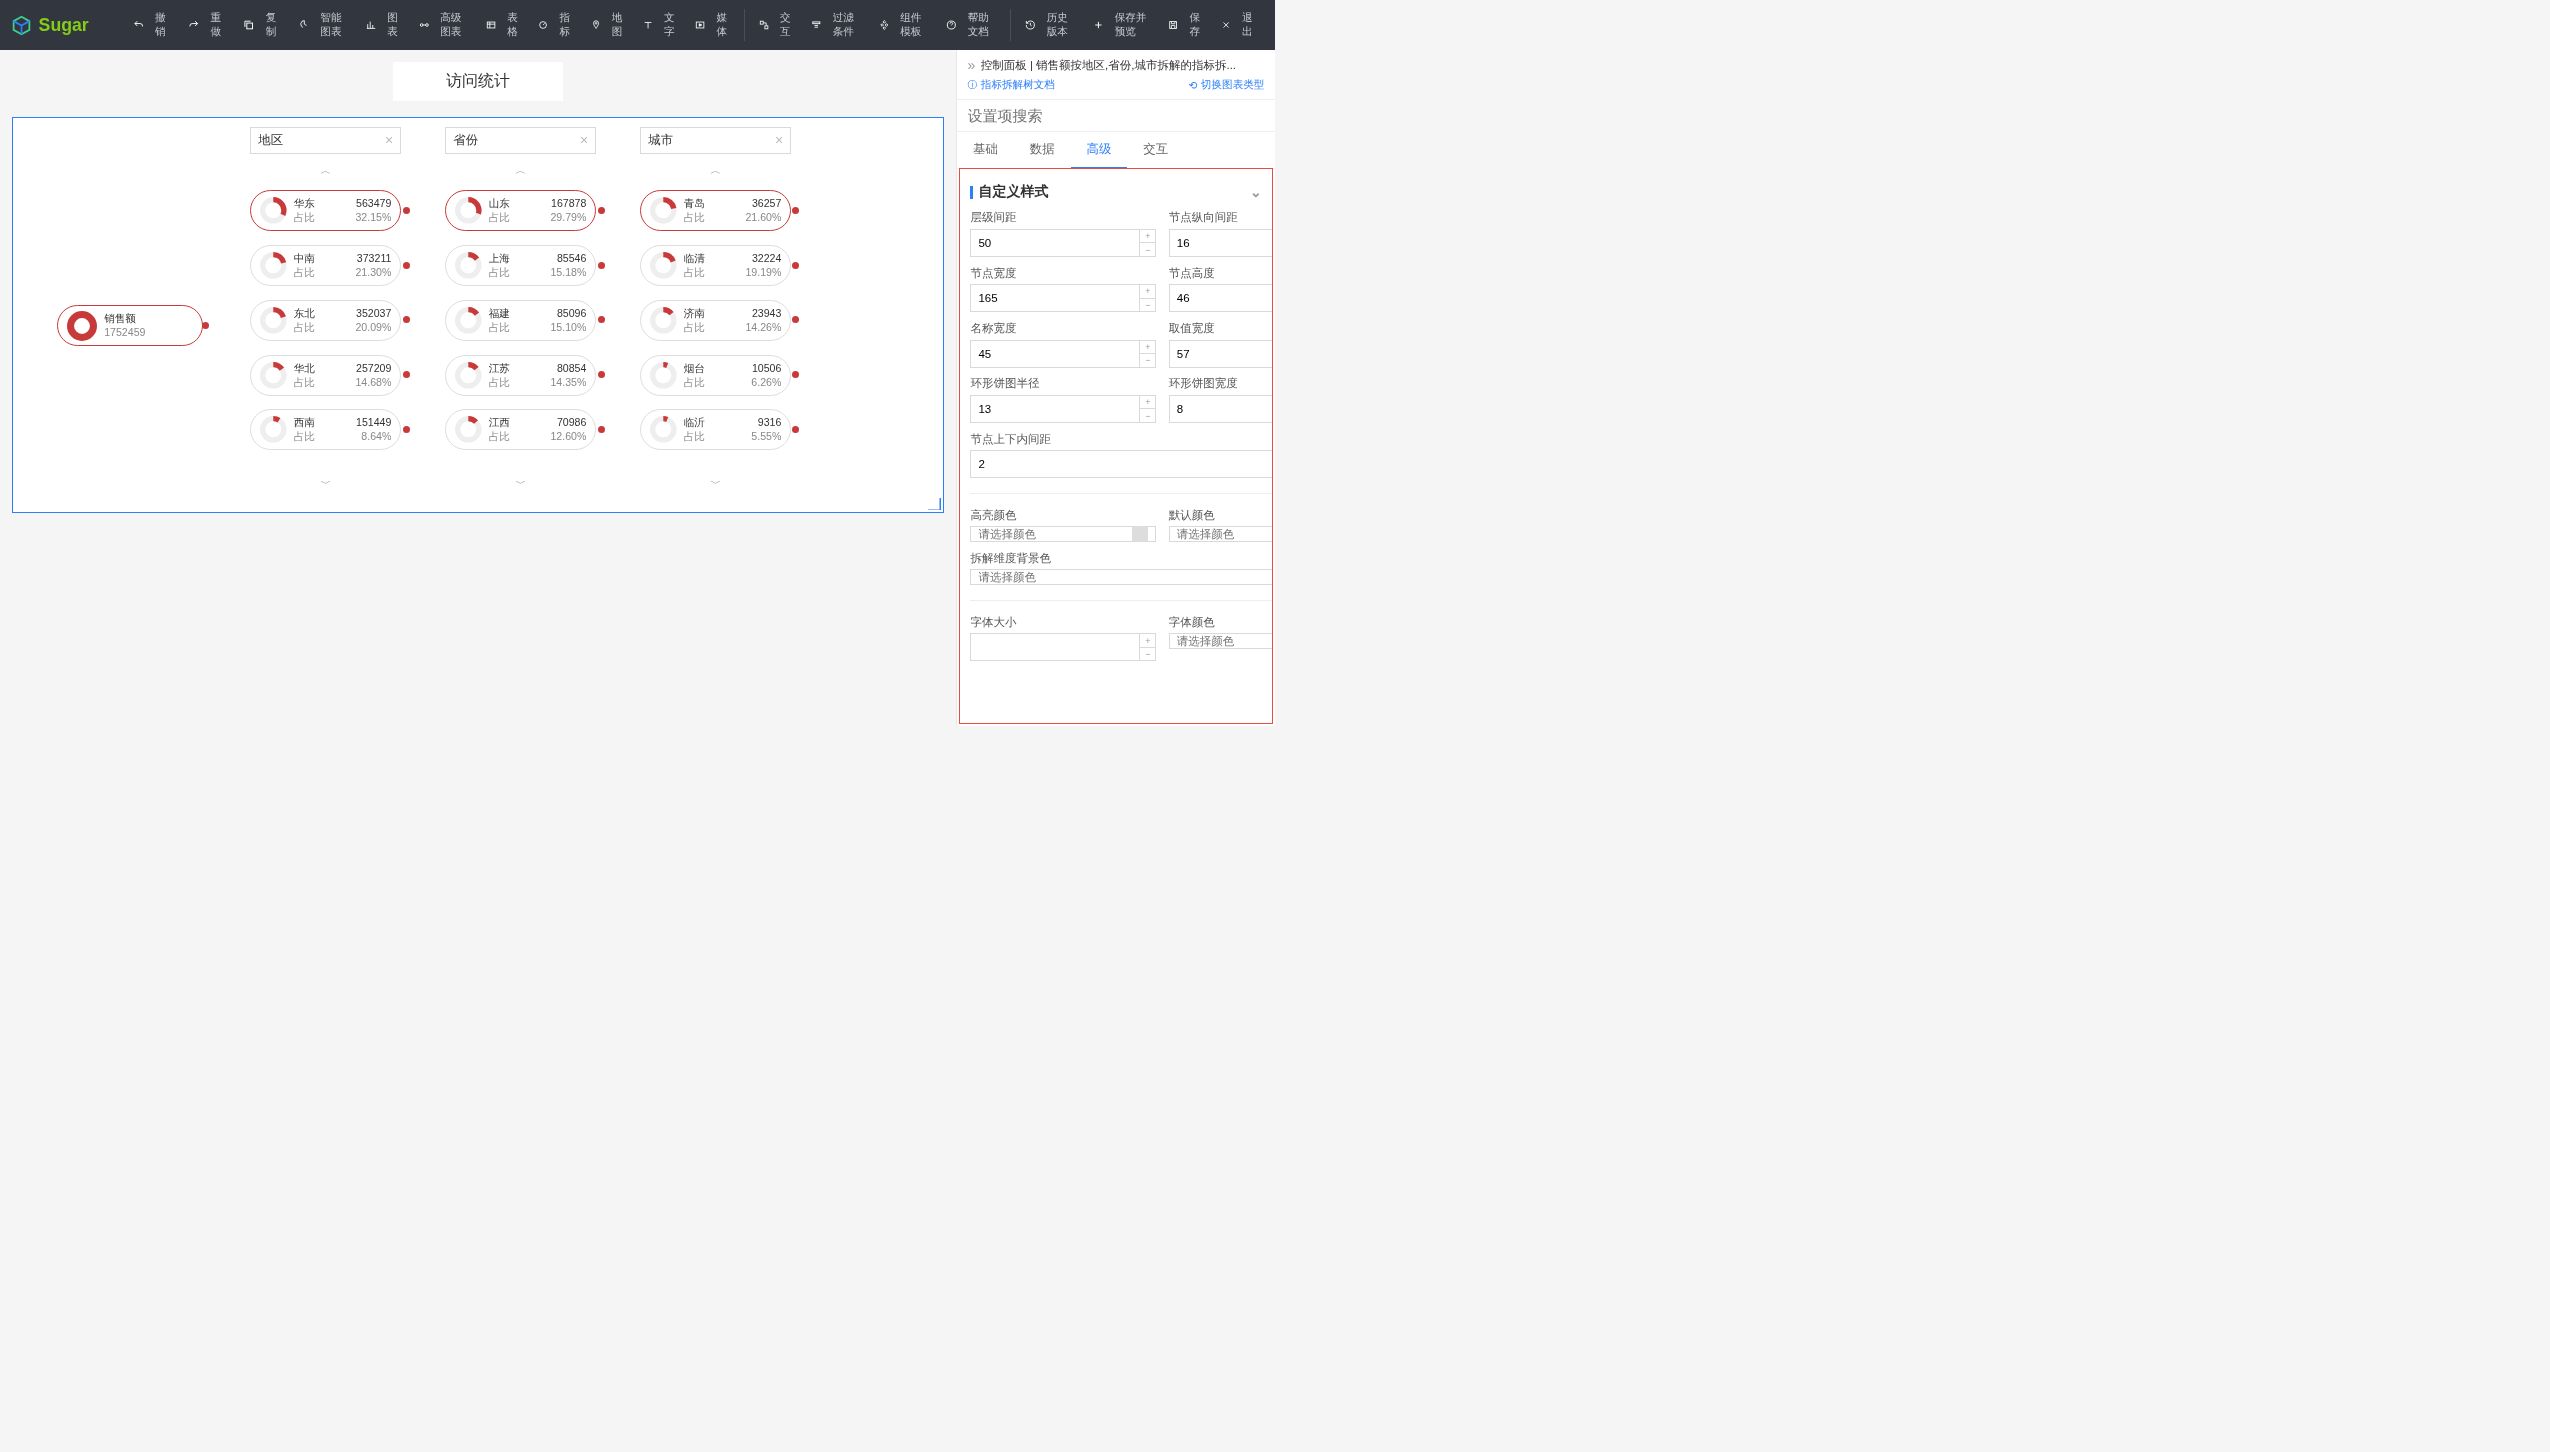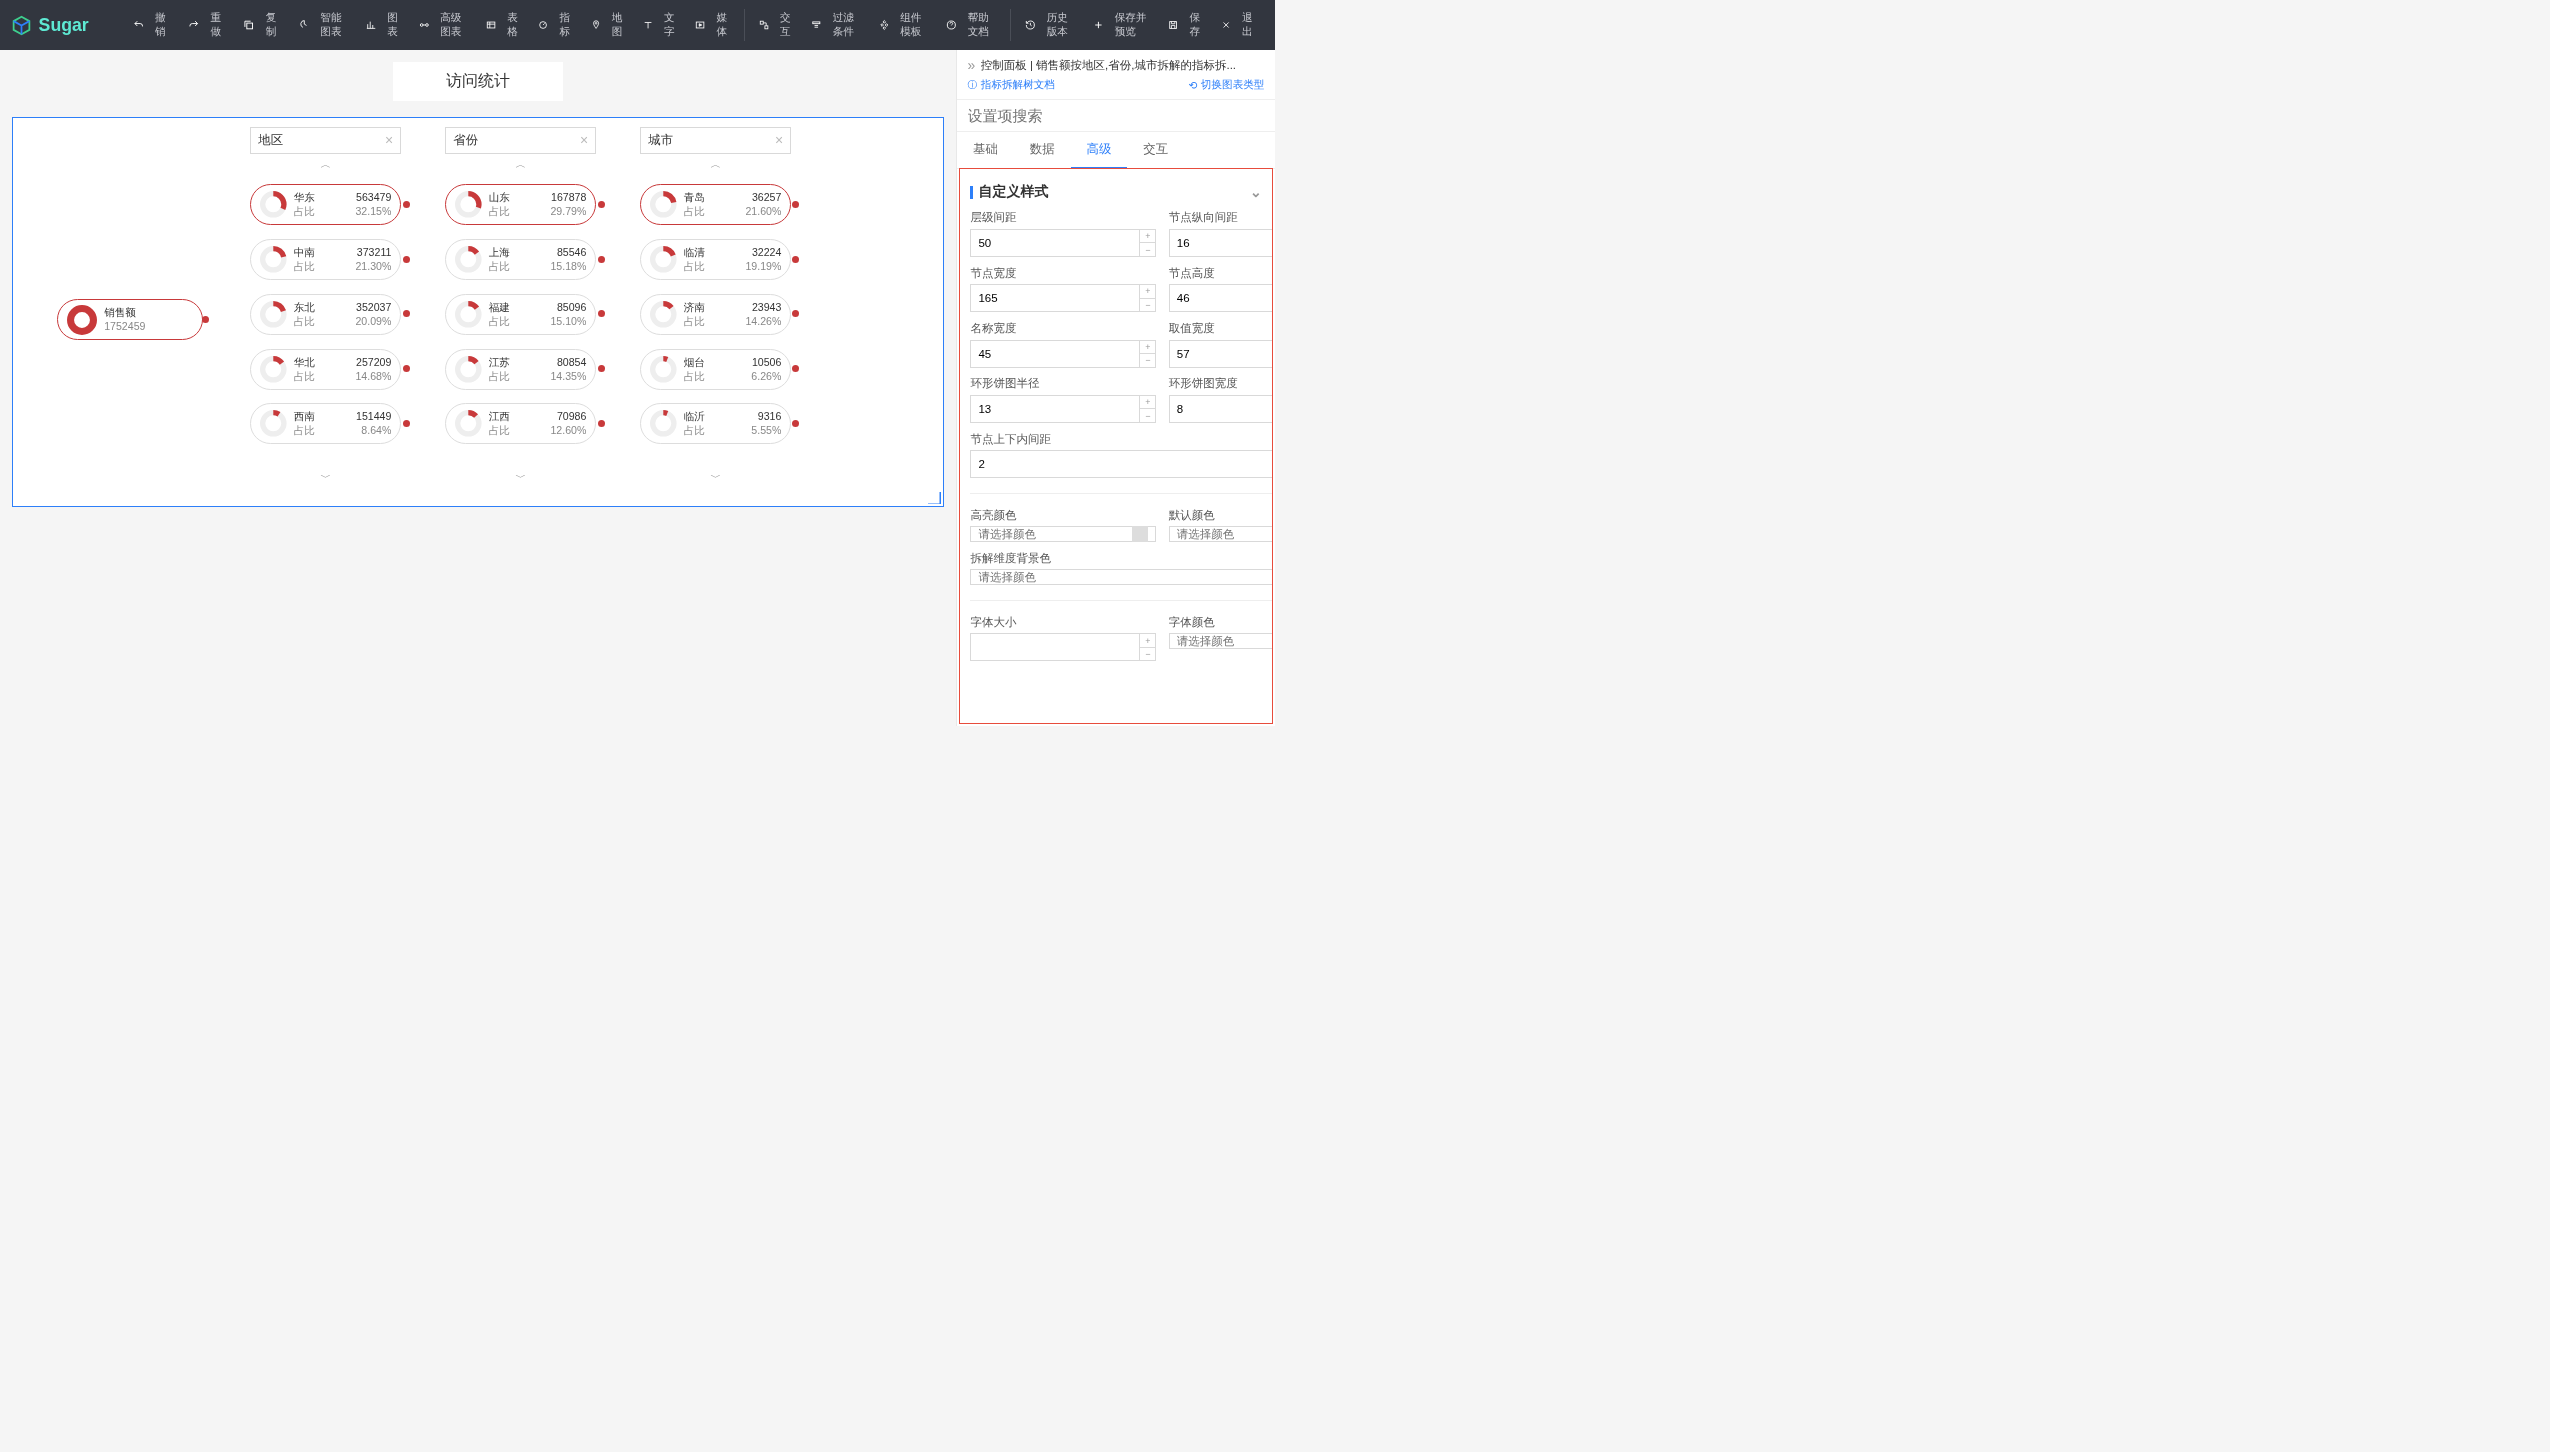--- a/index.html
+++ b/index.html
@@ -1,32 +1,32 @@
 <!DOCTYPE html>
 <html style="font-size:14px"><head>
 <meta charset="utf-8">
 <style>
 *{box-sizing:border-box;margin:0;padding:0;font-family:-apple-system,BlinkMacSystemFont,"PingFang SC","Microsoft YaHei",sans-serif}
 body{background:#f5f5f5;overflow:hidden}
 .app{display:flex;flex-direction:column;height:726px;width:1275px}
 .topbar{background:#32363f;color:#c8cad0;display:flex;align-items:center;height:50px;padding:0 10.6px}
-.logo{display:flex;align-items:flex-end;gap:7px;font-size:17.7px;font-weight:600;color:#5eead4;margin-right:35px}
+.logo{display:flex;align-items:flex-end;gap:7px;font-size:17.7px;font-weight:600;color:#84cc16;margin-right:35px}
 .logo-icon{width:21px;height:21px}
 .tool-group{display:flex;align-items:stretch;height:100%}
 .tool-btn{display:flex;flex-direction:row;align-items:center;justify-content:flex-end;padding:0 8.9px;cursor:pointer;font-size:10.6px;color:#c8cad0;gap:11px;min-width:39px}
 .tool-btn svg{width:16px;height:16px;stroke:#fff;fill:none;stroke-width:2}
 .tool-sep{width:0.9px;background:#4a4e57;margin:8.9px 5.3px}
 .spacer{flex:1}
 .main{flex:1;display:flex;overflow:hidden}
 .canvas{flex:1;padding:12.4px;overflow:auto;position:relative}
 .title-box{background:#fff;padding:8.9px 53px;font-size:16px;color:#333;display:inline-block;margin:0 auto 16px;position:relative;left:50%;transform:translateX(-50%)}
 .chart-box{background:#fff;border:1.8px solid #2d7ff9;position:relative;padding:8.9px 8.9px 17.7px}
 .chart-header{display:flex;align-items:center;gap:5.3px;padding:3.5px 5.3px 8.9px;font-size:12.4px;color:#555}
 .chart-header .icn{width:12.4px;height:12.4px;cursor:pointer}
-.dim-selectors{display:flex;gap:44px;margin-left:228px;margin-bottom:4px}
+.dim-selectors{display:flex;gap:44px;margin-left:228px;margin-bottom:10px}
 .dim-sel{width:151px;height:26.6px;border:0.9px solid #d9d9d9;display:flex;align-items:center;padding:0 7px;font-size:12.4px;color:#333;position:relative;background:#fff}
 .dim-sel .x{margin-left:auto;color:#bbb;cursor:pointer;font-size:14px}
 .arrows-row{display:flex;gap:44px;margin-left:228px;margin-bottom:3.5px}
 .arrow-cell{width:151px;text-align:center;color:#999;font-size:10.6px;cursor:pointer}
 .tree-area{position:relative;height:292px}
 .tree-svg{position:absolute;inset:0;width:100%;height:100%}
 .node{position:absolute;border:0.9px solid #ddd;border-radius:21px;background:#fff;display:flex;align-items:center;padding:3.5px 8.9px;gap:7px;height:41px}
 .node.hl{border:1.8px solid #c8393a}
 .node .donut{width:26.6px;height:26.6px;flex-shrink:0}
 .node .texts{display:flex;flex-direction:column;font-size:10.6px;line-height:1.3;flex:1}

